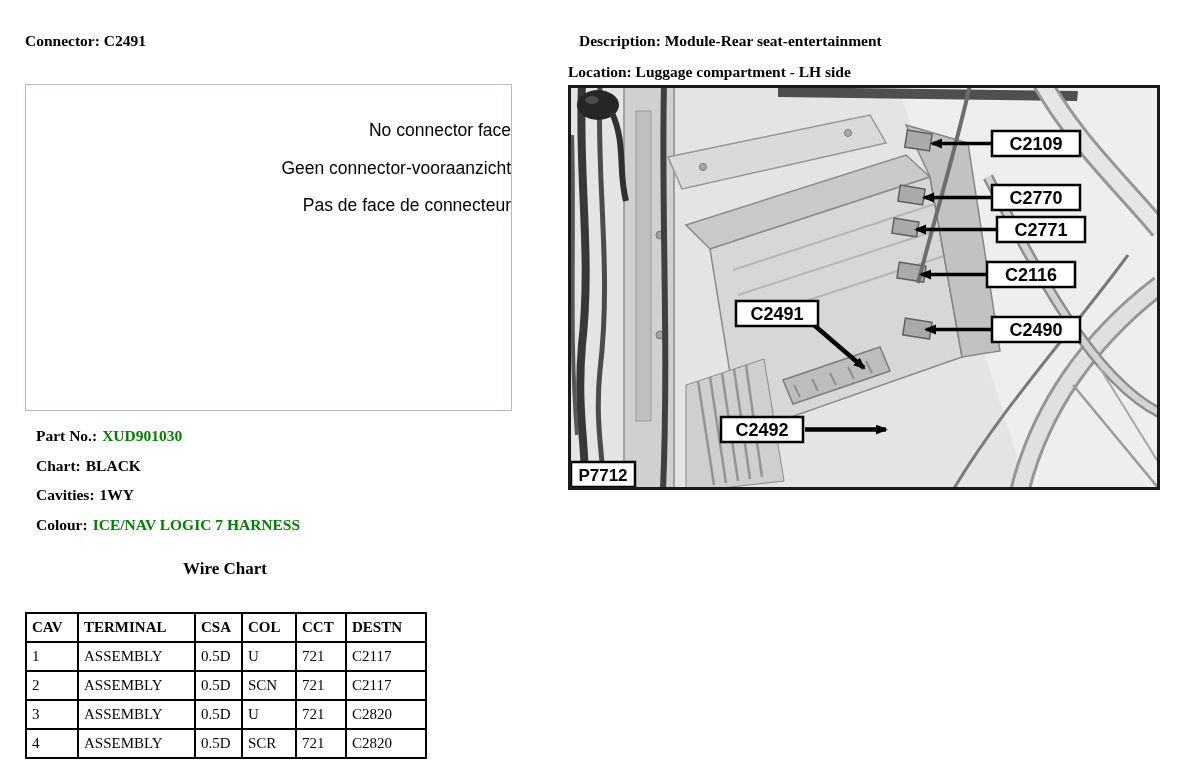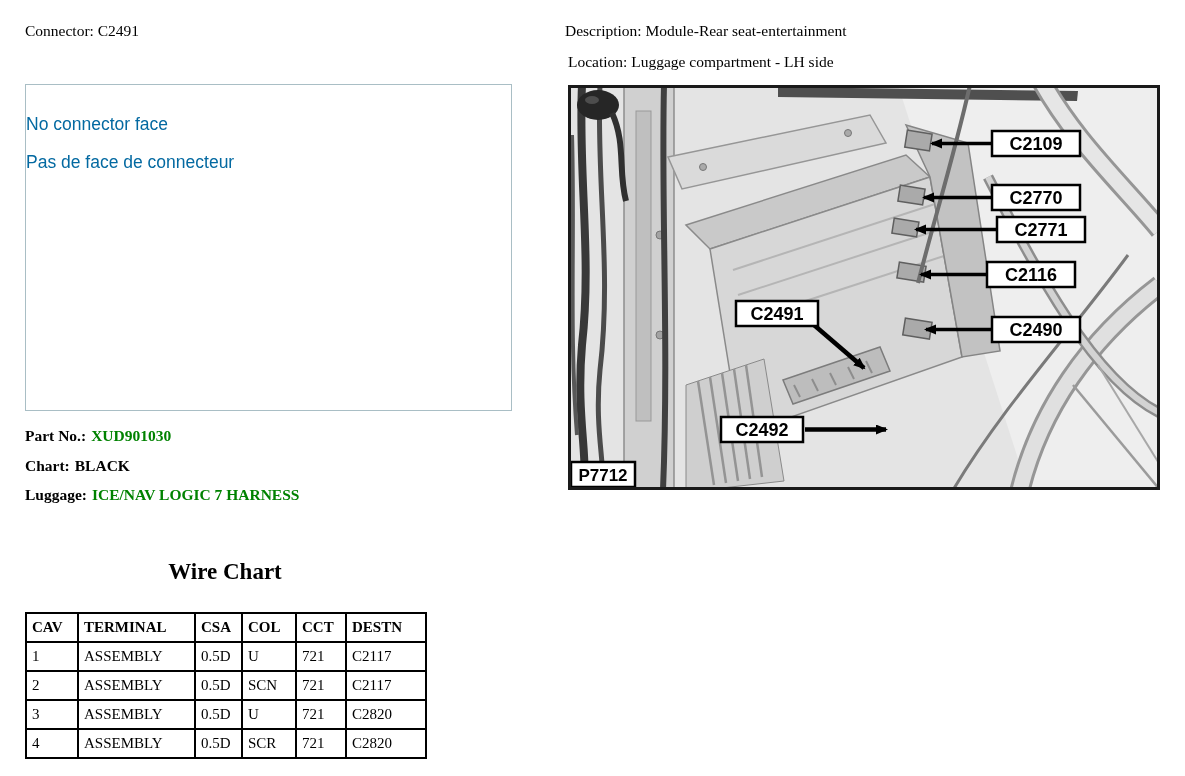--- a/index.html
+++ b/index.html
@@ -6,49 +6,49 @@
   html, body { margin: 0; padding: 0; }
   body {
     width: 1185px; height: 776px;
     background: #ffffff;
     font-family: "Liberation Serif", serif;
     position: relative;
     overflow: hidden;
     color: #000;
   }
   .abs { position: absolute; }
-  .bold-line { font-weight: normal; font-size: 15.5px; white-space: nowrap; }
+  .bold-line { font-weight: bold; font-size: 15.5px; white-space: nowrap; margin-top: 10px; }
   .green { color: #008200; }
 
   
   #connector-title { left: 25px; top: 22px; }
-  #description-line { left: 565px; top: 22px; }
+  #description-line { left: 579px; top: 22px; }
   #location-line { left: 568px; top: 53px; }
 
   
   #noface-box {
     left: 25px; top: 84px; width: 487px; height: 327px;
     border: 1px solid #a9bec5;
-    padding-top: 21px;
-    text-align: left;
+    padding-top: 27px;
+    text-align: right;
     font-family: "Liberation Sans", sans-serif;
     font-size: 17.5px;
-    color: #0369a1;
+    color: #000000;
   }
   #noface-box .nf-line { line-height: 37.6px; }
 
   
-  #details-block { left: 25px; top: 421px; }
+  #details-block { left: 36px; top: 421px; }
   .detail-line { line-height: 29.6px; font-weight: bold; font-size: 15.5px; white-space: nowrap; }
   .detail-line .val { margin-left: 5px; }
 
   
   #wire-chart-title {
     left: 25px; top: 559px; width: 400px;
-    text-align: center; font-weight: bold; font-size: 23px;
+    text-align: center; font-weight: bold; font-size: 17px;
   }
   #wire-chart-table {
     left: 25px; top: 612px;
   }
   #wire-chart-table table {
     border-collapse: collapse;
     table-layout: fixed;
     width: 400px;
     font-size: 15px;
   }
@@ -72,32 +72,36 @@
 <body>
 
 <div class="abs bold-line" id="connector-title">Connector: C2491</div>
 
 <div class="abs bold-line" id="description-line">Description: Module-Rear seat-entertainment</div>
 
 <div class="abs bold-line" id="location-line">Location: Luggage compartment - LH side</div>
 
 <div class="abs" id="noface-box">
   <div class="nf-line">No connector face</div>
+  <div class="nf-line">Geen connector-vooraanzicht</div>
   <div class="nf-line">Pas de face de connecteur</div>
 </div>
 
 <div class="abs" id="details-block">
   <div class="detail-line">
     <span>Part No.:</span><span class="val green">XUD901030</span>
   </div>
   <div class="detail-line">
     <span>Chart:</span><span class="val">BLACK</span>
   </div>
   <div class="detail-line">
-    <span>Luggage:</span><span class="val green">ICE/NAV LOGIC 7 HARNESS</span>
+    <span>Cavities:</span><span class="val">1WY</span>
+  </div>
+  <div class="detail-line">
+    <span>Colour:</span><span class="val green">ICE/NAV LOGIC 7 HARNESS</span>
   </div>
 </div>
 
 <div class="abs" id="wire-chart-title">Wire Chart</div>
 
 <div class="abs" id="wire-chart-table">
   <table>
     <colgroup>
       <col style="width:52px">
         <col style="width:117px">

